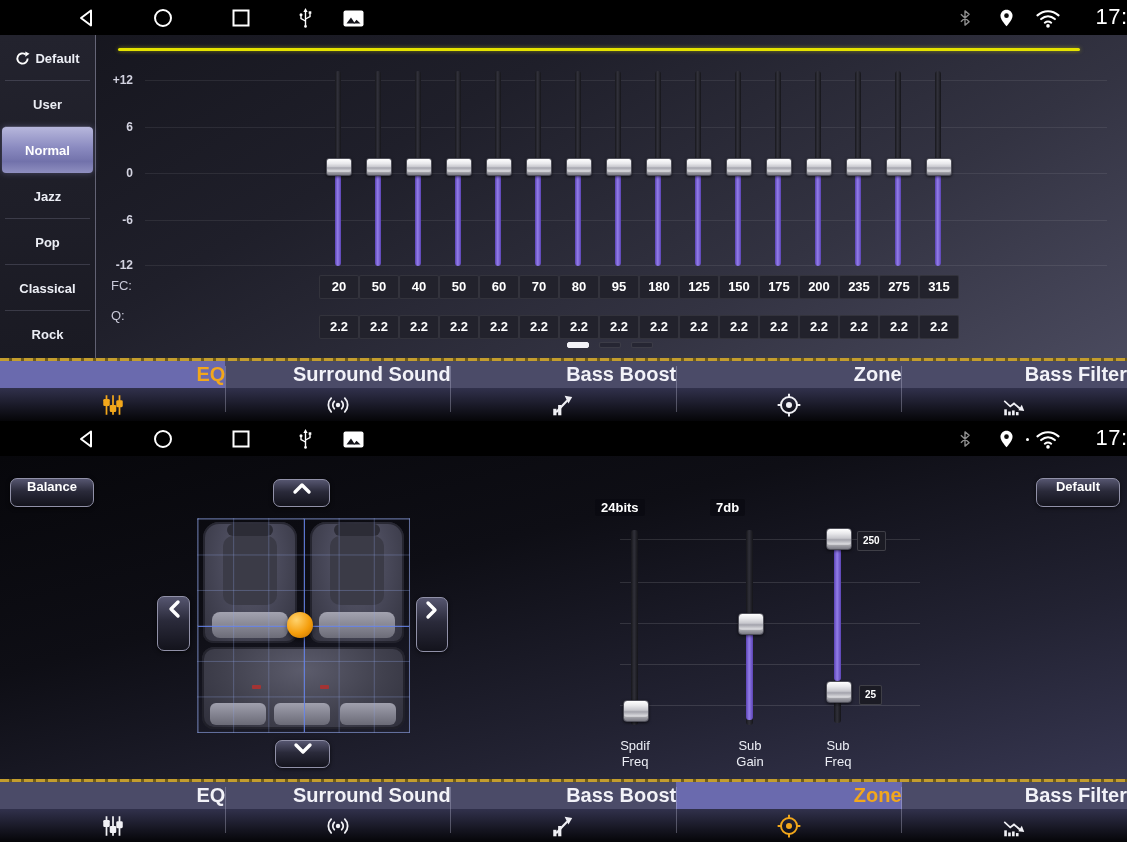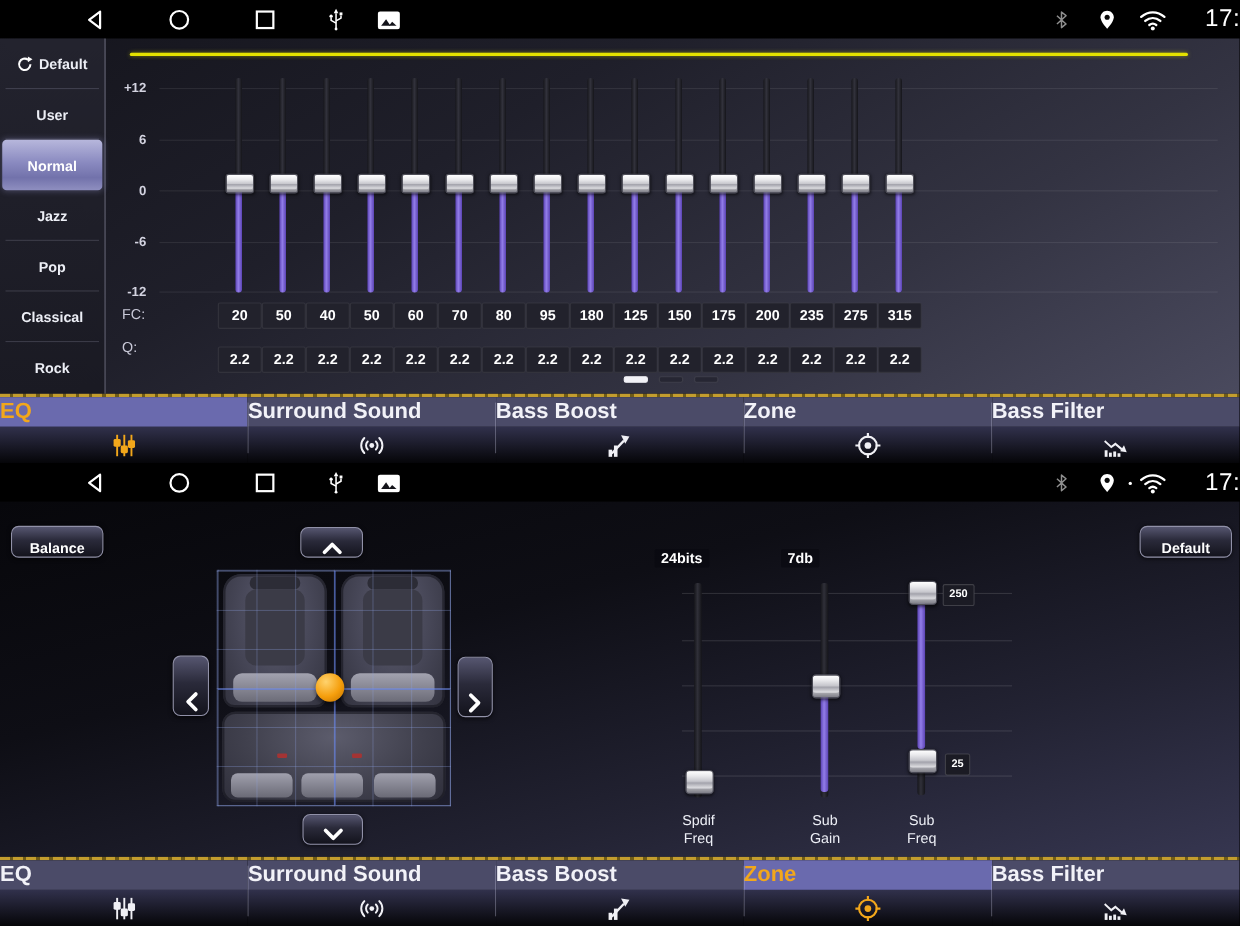--- a/index.html
+++ b/index.html
@@ -27,21 +27,21 @@
   .preset.sel{background:linear-gradient(180deg,#b7b7dc 0%,#8a8ac0 45%,#7272ab 75%,#8f8fc0 100%);
      border-radius:4px;left:2px;width:91px;color:#fff;box-shadow:0 0 6px rgba(160,160,220,.35);}
   .eq-area{position:absolute;left:95px;top:0;right:0;height:323px;}
   .yellowline{position:absolute;left:23px;top:13px;width:962px;height:3px;border-radius:2px;
      background:#e4e200;box-shadow:0 0 4px rgba(230,230,0,.5);}
   .scale-lab{position:absolute;left:0;width:38px;text-align:right;font-size:12px;font-weight:bold;
      color:#d3d3e0;height:16px;line-height:16px;}
   .gline{position:absolute;left:50px;right:20px;height:1px;background:rgba(255,255,255,.08);}
   .rowlab{position:absolute;left:16px;font-size:13px;color:#c9c9d8;height:22px;line-height:22px;}
   .bands{position:absolute;left:102px;top:36px;width:882px;height:262px;display:flex;
-     justify-content:flex-start;}
+     justify-content:center;}
   .band{position:relative;width:40px;height:262px;}
   .track{position:absolute;left:50%;margin-left:-3px;top:0;width:6px;height:195px;border-radius:3px;
      background:linear-gradient(90deg,#17171c,#32323c 45%,#15151a);}
   .fill{position:absolute;left:50%;margin-left:-3px;width:6px;border-radius:3px;
      background:linear-gradient(90deg,#5b43b4,#927de8 45%,#5b43b4);
      background:linear-gradient(90deg,#5b43b4,#927de8 45%,#5b43b4);}
   .band .fill{top:100px;height:95px;}
   .handle{position:absolute;left:50%;margin-left:-12px;width:24px;height:16px;border-radius:3px;
      border:1px solid #4e4e58;
      background:linear-gradient(180deg,#ffffff,#e9e9ec 28%,#c7c7cd 50%,#a3a3ac 55%,#d8d8dc 75%,#8d8d97);
@@ -54,35 +54,35 @@
   .pagedots{position:absolute;left:472px;top:307px;display:flex;gap:10px;}
   .pdash{width:20px;height:4px;border-radius:2px;background:#262633;border:1px solid rgba(255,255,255,.10);}
   .pdash.on{background:#f2f2f7;border-color:#f2f2f7;}
 
   
   .tabbar{position:absolute;left:0;width:1127px;height:63px;bottom:0;}
   .goldline{position:absolute;left:0;top:0;width:100%;height:3px;
      background:repeating-linear-gradient(90deg,#c39d2e 0 9px,#6f5b17 9px 12px);}
   .tabs{position:absolute;left:0;top:3px;width:100%;height:60px;display:flex;}
   .tab{position:relative;width:20%;height:60px;cursor:pointer;}
-  .tab-label{position:absolute;left:0;top:0;width:100%;height:27px;line-height:27px;text-align:left;
+  .tab-label{position:absolute;left:0;top:0;width:100%;height:27px;line-height:27px;text-align:right;
      font-size:20px;font-weight:bold;color:#f2f2f8;background:#4b4b68;}
   .tab-icon{position:absolute;left:0;top:27px;width:100%;height:33px;display:flex;align-items:center;
      justify-content:center;color:#f0f0f5;
      background:linear-gradient(180deg,#31314c,#14141f 65%,#050508);}
   .tab.active .tab-label{background:#6a6aae;color:#f2a71b;}
   .tab.active .tab-icon{color:#f2a71b;}
   .tdiv{position:absolute;top:8px;width:1px;height:46px;background:rgba(205,205,230,.32);}
 
   
   .zone-body{position:absolute;left:0;top:35px;width:1127px;height:323px;
      background:linear-gradient(165deg,#07070b 0%,#0e0e15 35%,#222232 70%,#363650 100%);}
   .btn{position:absolute;border:1px solid #9191a8;border-radius:7px;color:#fff;
      background:linear-gradient(180deg,#565670,#2a2a3a 45%,#13131c);
-     display:flex;align-items:flex-end;justify-content:center;
+     display:flex;align-items:flex-start;justify-content:center;
      font-size:13px;font-weight:bold;box-shadow:0 1px 4px rgba(0,0,0,.6);cursor:pointer;}
   .seatgrid{position:absolute;left:197px;top:62px;width:213px;height:215px;}
   .seat{position:absolute;background:radial-gradient(ellipse at 50% 32%,#606070 0%,#49495a 45%,#32323e 100%);
      border-radius:16px 16px 10px 10px;box-shadow:inset 0 0 0 2px rgba(18,18,26,.55);}
   .seat .back{position:absolute;left:20px;right:20px;top:14px;bottom:38px;background:#3b3b47;border-radius:10px;}
   .seat .cush{position:absolute;left:9px;right:9px;bottom:5px;height:26px;border-radius:8px;
      background:linear-gradient(180deg,#a3a3b0,#6c6c78);}
   .seat .hrest{position:absolute;left:24px;right:24px;top:2px;height:12px;background:#2c2c36;border-radius:7px;}
   .bench{position:absolute;left:5px;top:129px;width:203px;height:82px;border-radius:12px;
      background:radial-gradient(ellipse at 50% 28%,#5c5c6c 0%,#41414e 55%,#2e2e3a 100%);

